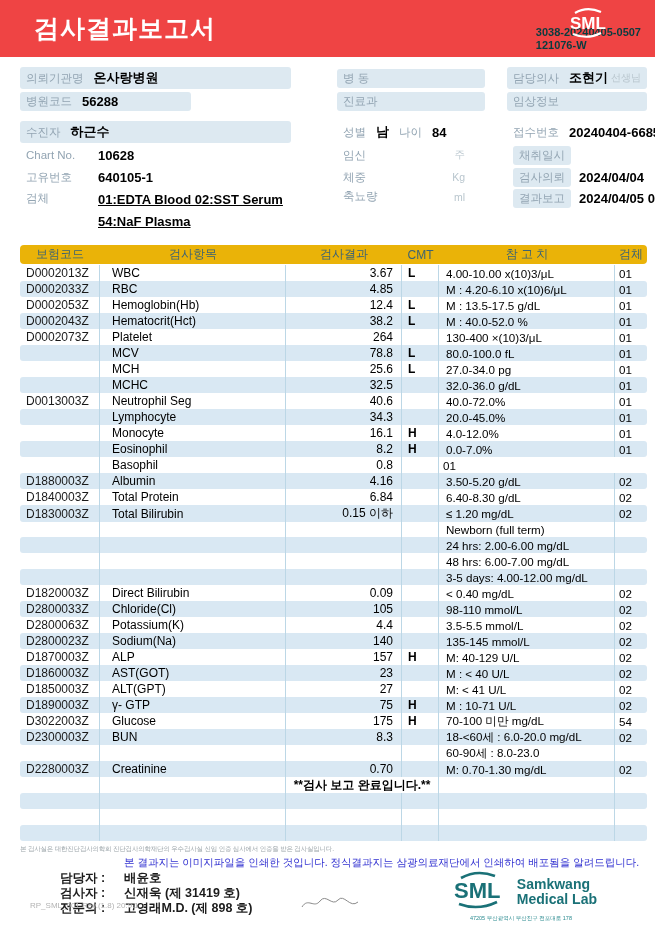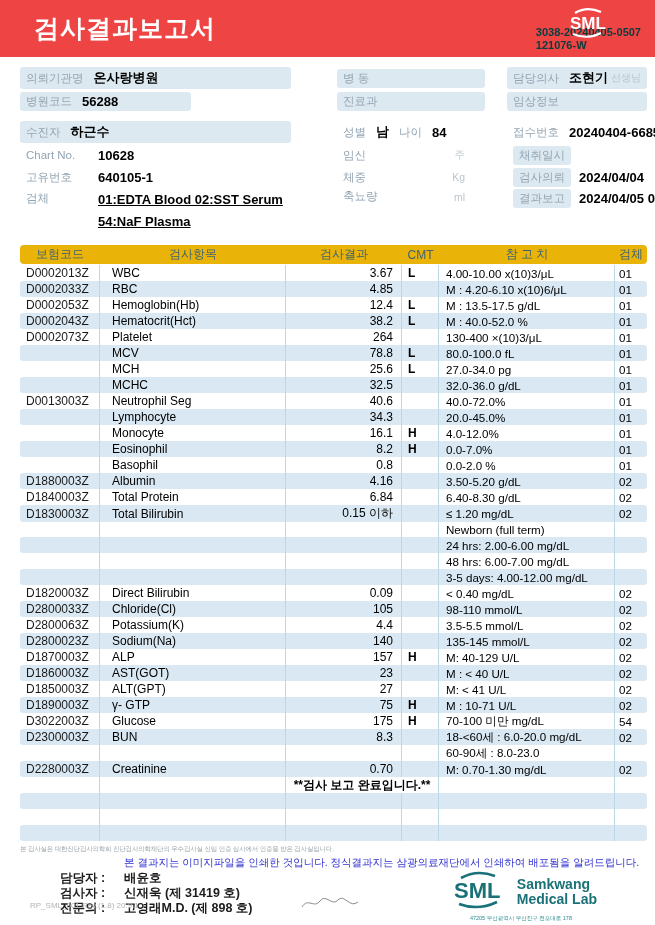--- a/index.html
+++ b/index.html
@@ -287,21 +287,20 @@
           <div class="c result high">8.2</div>
           <div class="c cmt high">H</div>
           <div class="c ref">0.0-7.0%</div>
           <div class="c spec">01</div>
         </div>
         <div class="trow">
           <div class="c code"></div>
           <div class="c name">Basophil</div>
           <div class="c result">0.8</div>
           <div class="c cmt"></div>
-          <div class="c ref">0.0-2.0 %</div>
           <div class="c spec">01</div>
         </div>
         <div class="trow striped">
           <div class="c code">D1880003Z</div>
           <div class="c name">Albumin</div>
           <div class="c result">4.16</div>
           <div class="c cmt"></div>
           <div class="c ref">3.50-5.20 g/dL</div>
           <div class="c spec">02</div>
         </div>

